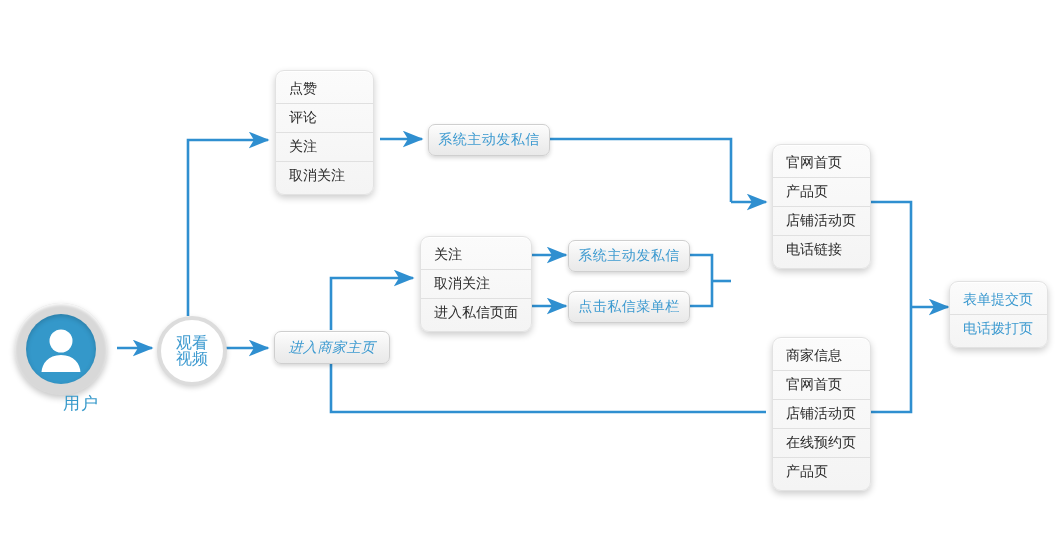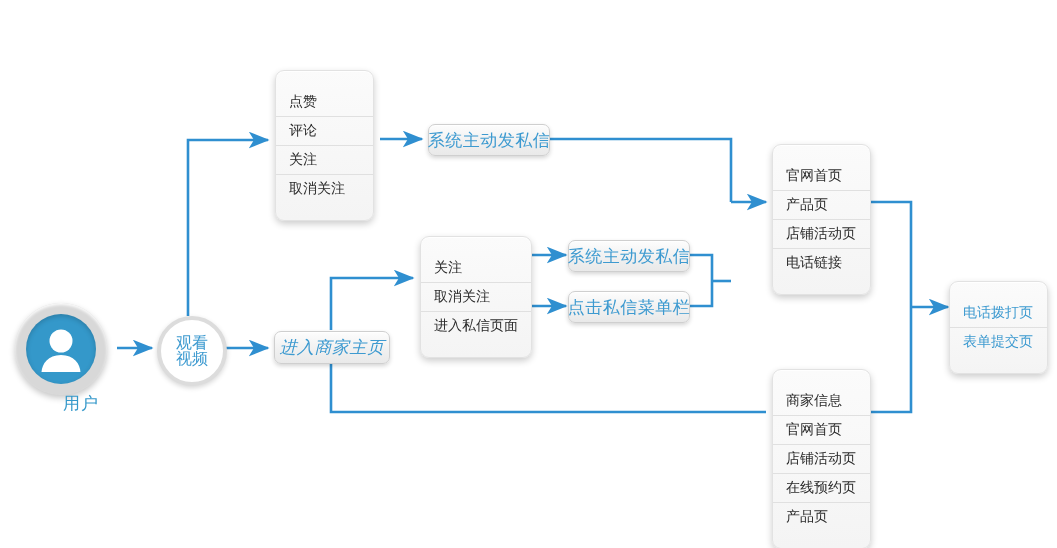--- a/index.html
+++ b/index.html
@@ -24,27 +24,27 @@
     box-shadow:0 2px 5px rgba(0,0,0,.16), inset 0 1px 2px rgba(255,255,255,.9);
     display:flex;flex-direction:column;align-items:center;justify-content:center;}
   .round-node span{display:block;font-size:16px;color:#3d9ad0;line-height:16px;}
 
   
   .pill{position:absolute;border-radius:7px;
     background:linear-gradient(180deg,#fdfdfd 0%,#f2f2f2 48%,#e9e9e9 100%);
     border:1px solid #cfcfcf;
     box-shadow:0 2px 4px rgba(0,0,0,.17), inset 0 1px 0 rgba(255,255,255,.95);
     display:flex;align-items:center;justify-content:center;
-    font-size:17px;color:#3d9ad0;letter-spacing:.5px;white-space:nowrap;}
+    font-size:14px;color:#3d9ad0;letter-spacing:.5px;white-space:nowrap;}
 
   
   .card{position:absolute;border-radius:9px;
     background:linear-gradient(180deg,#fbfbfb 0%,#f4f4f4 100%);
     box-shadow:0 3px 7px rgba(0,0,0,.20), inset 0 1px 0 rgba(255,255,255,.95);
-    border:1px solid #e2e2e2;padding:17px 0;}
+    border:1px solid #e2e2e2;padding:4px 0;}
   .card .row{font-size:14px;color:#2b2b2b;padding:4px 13px 5px 13px;
     border-bottom:1px solid #e0e0e0;white-space:nowrap;line-height:19px;}
   .card .row:last-child{border-bottom:none;}
   .card.blue .row{color:#3d9ad0;}
 </style>
 </head>
 <body>
 
 <div id="stage">
 
@@ -124,26 +124,26 @@
   <div class="pill" style="left:568px;top:240px;width:120px;height:30px;">系统主动发私信</div>
   <div class="pill" style="left:568px;top:291px;width:120px;height:30px;">点击私信菜单栏</div>
 
   <div class="card" style="left:772px;top:144px;width:97px;">
     <div class="row">官网首页</div>
     <div class="row">产品页</div>
     <div class="row">店铺活动页</div>
     <div class="row">电话链接</div>
   </div>
 
-  <div class="card" style="left:772px;top:337px;width:97px;margin-top:32px;">
+  <div class="card" style="left:772px;top:337px;width:97px;">
     <div class="row">商家信息</div>
     <div class="row">官网首页</div>
     <div class="row">店铺活动页</div>
     <div class="row">在线预约页</div>
     <div class="row">产品页</div>
   </div>
 
   <div class="card blue" style="left:949px;top:281px;width:97px;">
+    <div class="row">表单提交页</div>
     <div class="row">电话拨打页</div>
-    <div class="row">表单提交页</div>
   </div>
 
 </div>
 
 </body></html>

